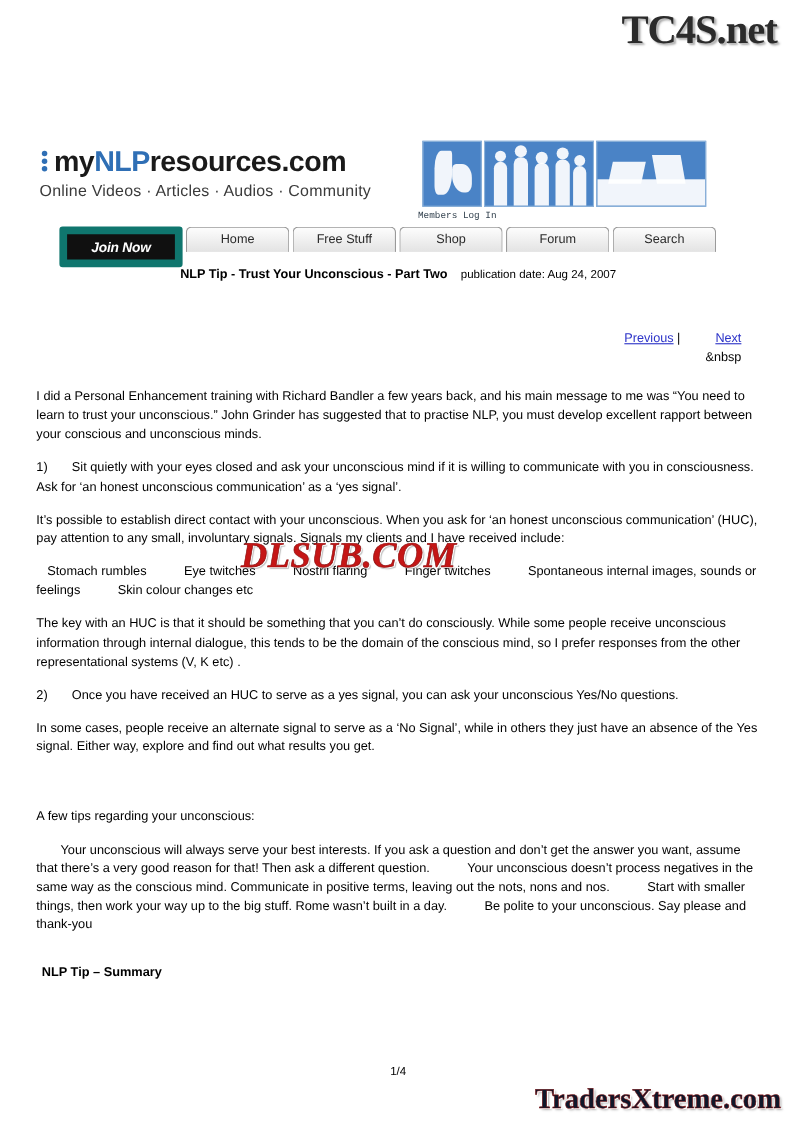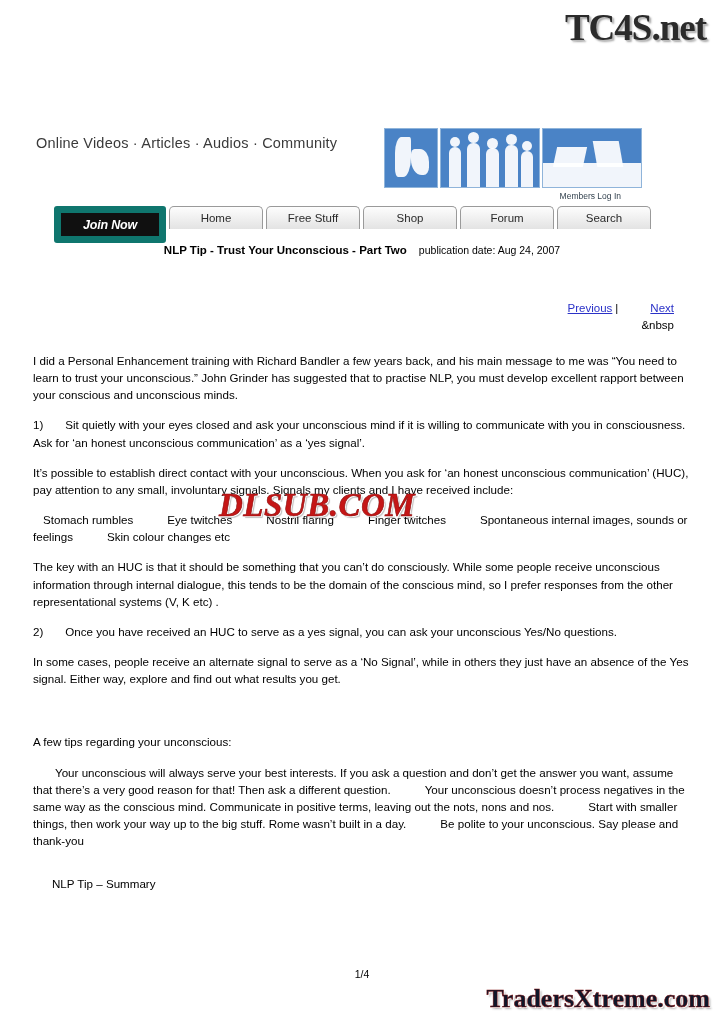--- a/index.html
+++ b/index.html
@@ -96,26 +96,26 @@
   .bimg.a { left: 0; width: 52px; }
   .bimg.b { left: 56px; width: 98px; }
   .bimg.c { left: 158px; width: 98px; }
   .silhouette {
     position: absolute;
     background: #ffffff;
     opacity: 0.92;
   }
   .members {
     position: absolute;
-    left: 329px;
+    left: 344px;
     top: 60px;
     width: 256px;
-    text-align: right;
     font-size: 8.5px;
     color: #33424f;
+    font-family: Liberation Mono, monospace;
   }
   .navbar {
     position: absolute;
     left: 18px;
     top: 75px;
     height: 23px;
     display: flex;
     align-items: flex-start;
   }
   .joinnow {
@@ -216,23 +216,23 @@
   }
   .sp-mid {
     display: inline-block;
     width: 22px;
   }
   .sp-sm {
     display: inline-block;
     width: 10px;
   }
   .summary-head {
-    font-weight: normal;
+    font-weight: bold;
     font-size: 11.6px;
-    margin-left: 19px;
+    margin-left: 5px;
   }
 
   
   .dlsub {
     position: absolute;
     left: 219px;
     top: 487px;
     font-family: "Liberation Serif", serif;
     font-size: 33px;
     font-weight: bold;
@@ -267,20 +267,23 @@
   }
 </style>
 </head>
 <body>
 
 <div class="tc4s">TC4S.net</div>
 
 <div class="banner">
 
   <div class="logo-block">
+    <div class="logo-line1">
+      <span class="logo-dots"><i></i><i></i><i></i></span><span>my</span><span class="blue">NLP</span><span>resources.com</span>
+    </div>
     <div class="logo-line2">Online Videos · Articles · Audios · Community</div>
   </div>
 
   <div class="banner-images">
     <div class="bimg a">
       <div class="silhouette" style="left:10px;top:8px;width:16px;height:40px;border-radius:40% 10% 50% 20%;"></div>
       <div class="silhouette" style="left:26px;top:20px;width:18px;height:26px;border-radius:20% 50% 30% 60%;"></div>
     </div>
     <div class="bimg b">
       <div class="silhouette" style="left:8px;top:18px;width:12px;height:40px;border-radius:6px 6px 0 0;"></div>

